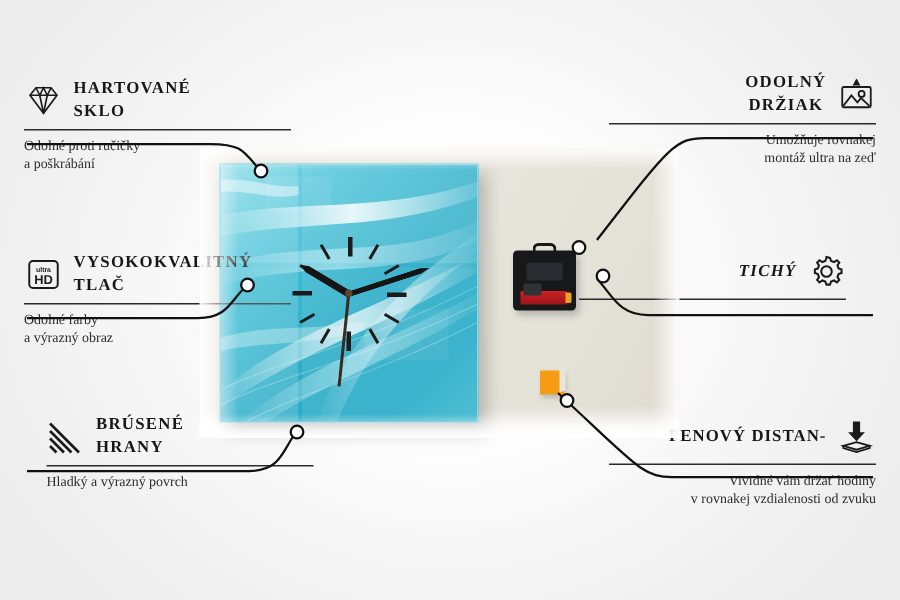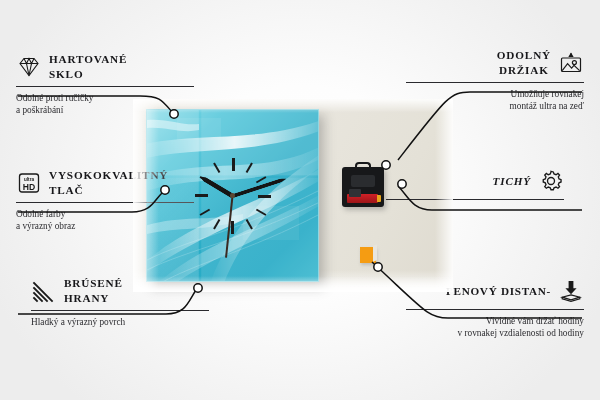--- a/index.html
+++ b/index.html
@@ -348,17 +348,17 @@
           <path d="M13 16.8 L21.8 19.2 L13 21.8 L4.2 19.2 Z"></path>
           <path d="M4.2 19.2 v1.6 L13 23.4 L21.8 20.8 v-1.6"></path>
         </svg>
       </span>
       <span class="ttl">
         <span>PENOVÝ DISTAN-</span><br>
       </span>
     </div>
     <div class="rule"></div>
     <div class="sub">
-      <span>Vividné vám držať hodiny</span><br><span>v rovnakej vzdialenosti od hodiny</span>
+      <span>Vividné vám držať hodiny</span><br><span>v rovnakej vzdialenosti od zvuku</span>
     </div>
   </div>
 
 </div>
 
 </body></html>

